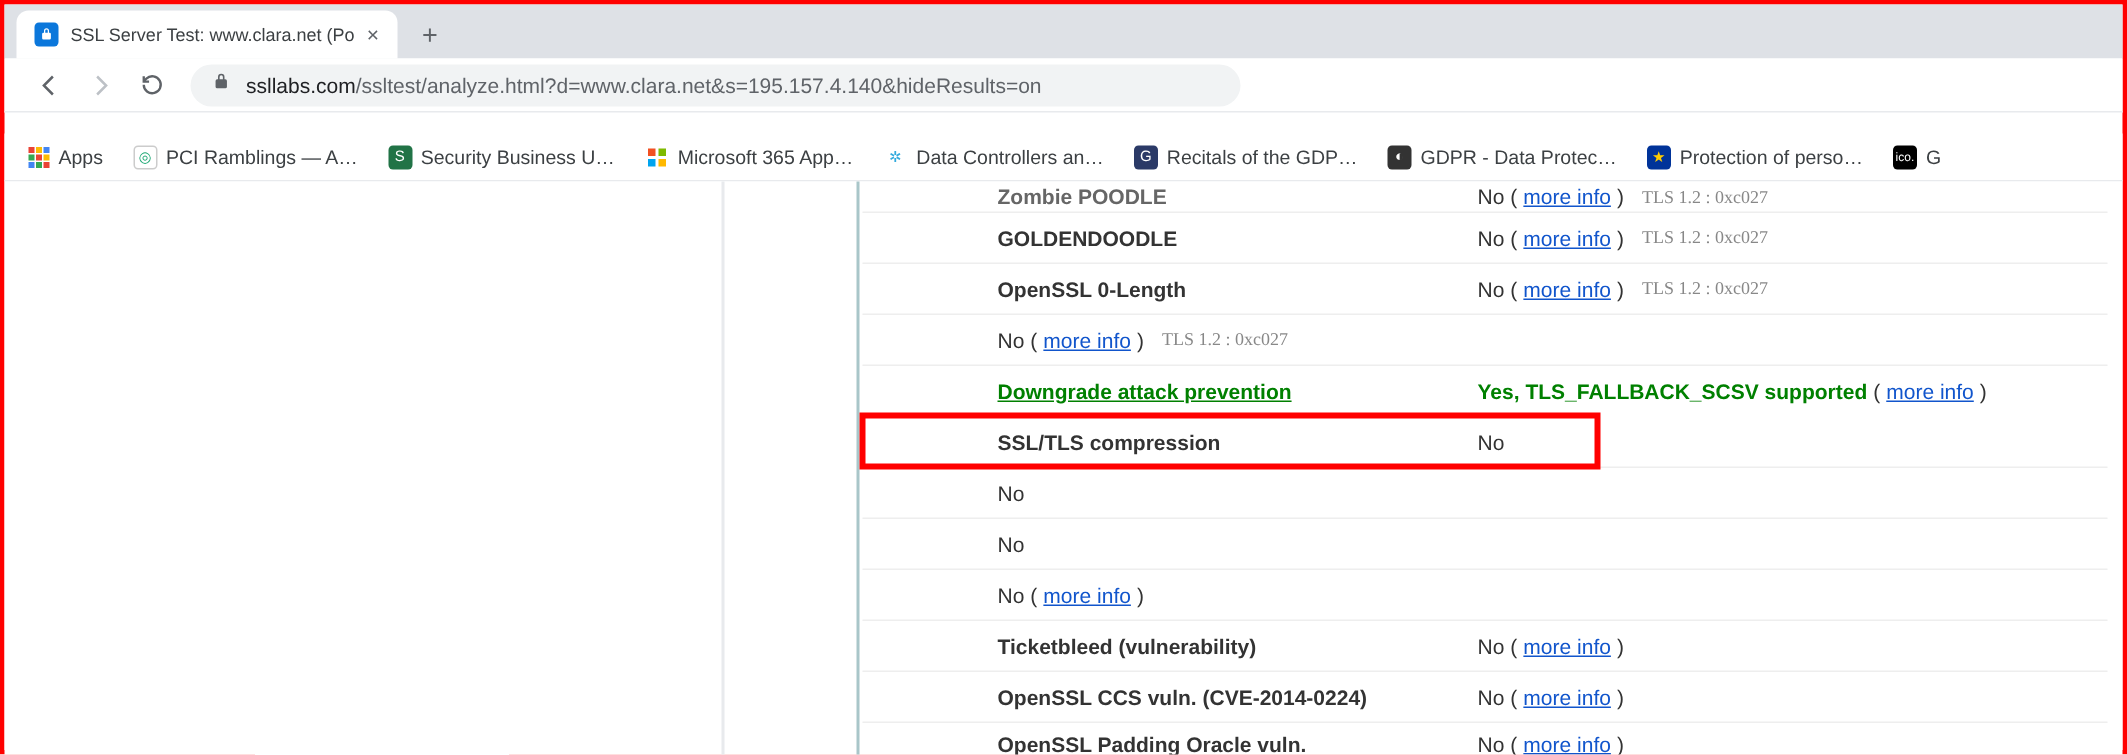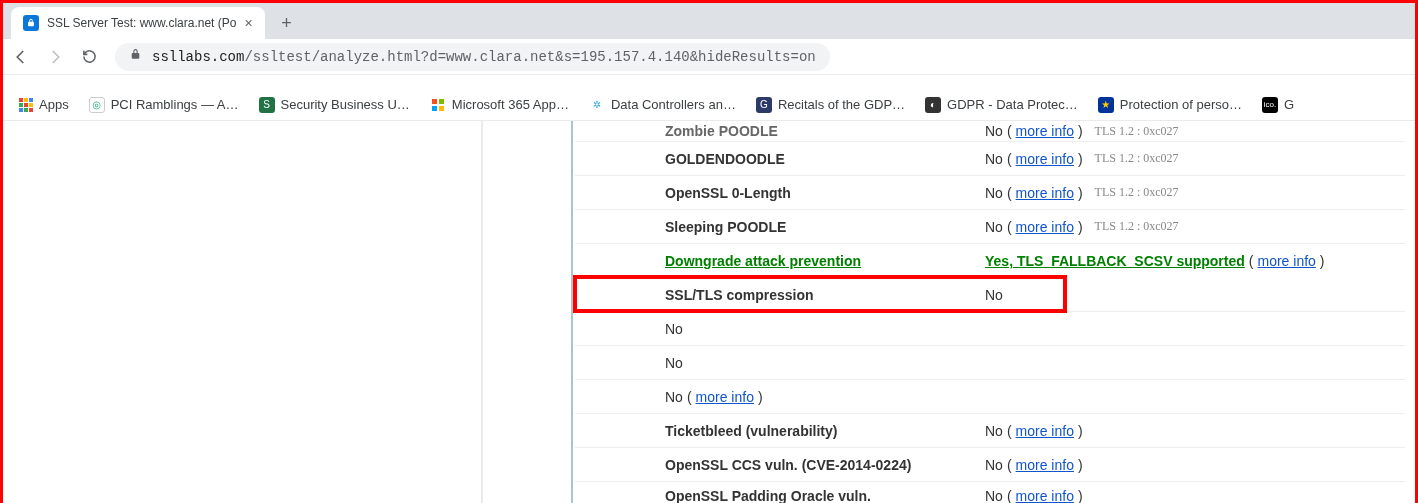--- a/index.html
+++ b/index.html
@@ -8,21 +8,21 @@
 
   
   .tab-bar { height: 36px; background: #dee1e6; display: flex; align-items: flex-end; padding-left: 8px; }
   .tab { background: #fff; height: 32px; border-radius: 8px 8px 0 0; display: flex; align-items: center; padding: 0 12px; gap: 8px; min-width: 240px; font-size: 12px; color: #3c4043; margin-top: 29px; }
   .tab-favicon { width: 16px; height: 16px; background: #0b77db; border-radius: 3px; display: flex; align-items: center; justify-content: center; }
   .tab-favicon svg { width: 10px; height: 10px; fill: #fff; }
   .tab-close { margin-left: auto; color: #5f6368; font-size: 14px; cursor: pointer; }
   .new-tab { width: 28px; height: 28px; display: flex; align-items: center; justify-content: center; color: #5f6368; font-size: 18px; cursor: pointer; margin-left: 8px; margin-bottom: 2px; }
 
   
-  .addr-row { height: 36px; background: #fff; display: flex; align-items: center; padding: 0 4px; gap: 6px; border-bottom: 1px solid #e8eaed; font-family: Liberation Mono, monospace; }
+  .addr-row { height: 36px; background: #fff; display: flex; align-items: center; padding: 0 16px; gap: 6px; border-bottom: 1px solid #e8eaed; }
   .nav-btn { width: 28px; height: 28px; display: flex; align-items: center; justify-content: center; color: #5f6368; cursor: pointer; border-radius: 50%; }
   .nav-btn.disabled { color: #bdc1c6; }
   .addr-bar { flex: 0 0 auto; display: flex; align-items: center; gap: 10px; background: #f1f3f4; border-radius: 14px; height: 28px; padding: 0 14px; margin-left: 6px; min-width: 700px; }
   .lock-icon { color: #5f6368; }
   .url-text { font-size: 14px; color: #5f6368; }
   .url-text .domain { color: #202124; }
 
   
   .bookmarks { height: 32px; background: #fff; display: flex; align-items: center; padding: 0 8px; gap: 4px; border-bottom: 1px solid #e8eaed; font-size: 13px; color: #3c4043; margin-top: 14px; }
   .bm { display: flex; align-items: center; gap: 6px; padding: 4px 8px; cursor: pointer; border-radius: 4px; white-space: nowrap; }
@@ -185,33 +185,32 @@
           <div class="label">OpenSSL 0-Length</div>
           <div class="value">
             <span class="status">No</span>
             <span class="paren"> (</span>
             <span class="more">more info</span>
             <span class="paren">)</span>
           </div>
           <div class="meta">TLS 1.2 : 0xc027</div>
         </div>
         <div class="row">
-          <div class="label">Sleeping POODLE</div>
           <div class="value">
             <span class="status">No</span>
             <span class="paren"> (</span>
             <span class="more">more info</span>
             <span class="paren">)</span>
           </div>
           <div class="meta">TLS 1.2 : 0xc027</div>
         </div>
         <div class="row green">
           <div class="label">Downgrade attack prevention</div>
           <div class="value">
-            <span class="status" style="font-weight: bold; text-decoration: underline;">Yes, TLS_FALLBACK_SCSV supported</span>
+            <span class="status" style="font-weight: bold;">Yes, TLS_FALLBACK_SCSV supported</span>
             <span class="paren"> (</span>
             <span class="more">more info</span>
             <span class="paren">)</span>
           </div>
         </div>
         <div class="row highlight">
           <div class="label">SSL/TLS compression</div>
           <div class="value">
             <span class="status">No</span>
           </div>

